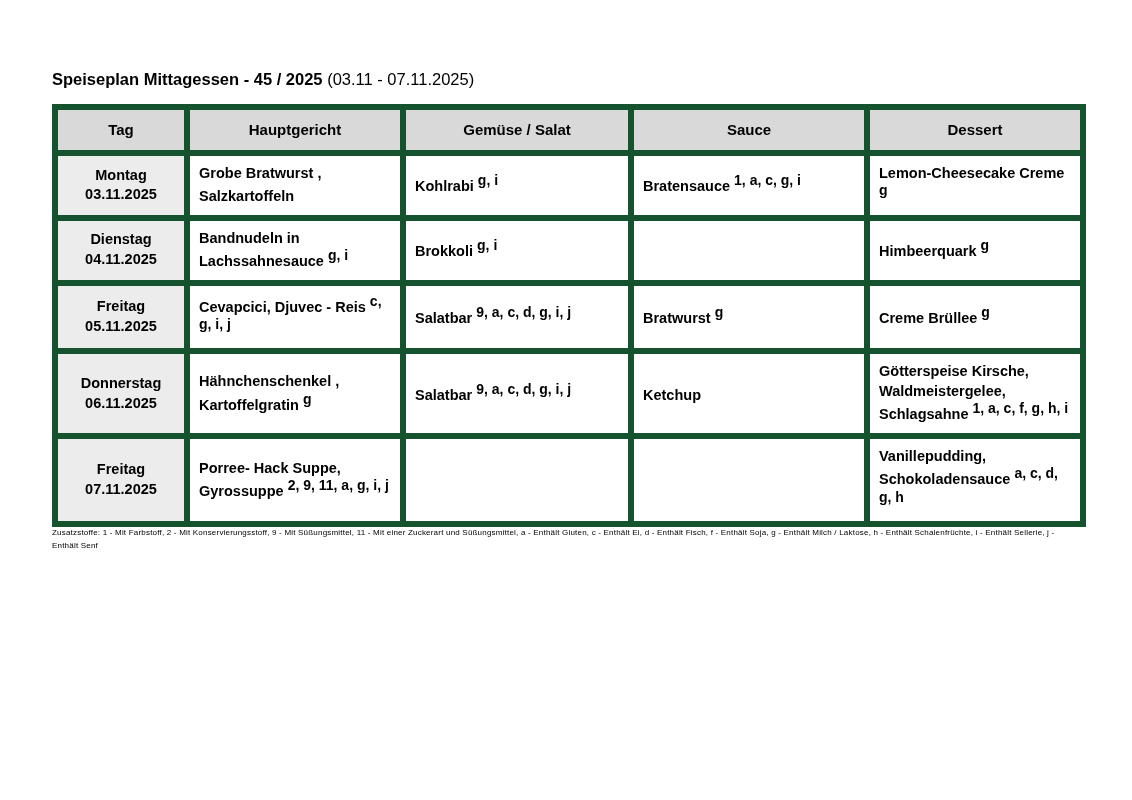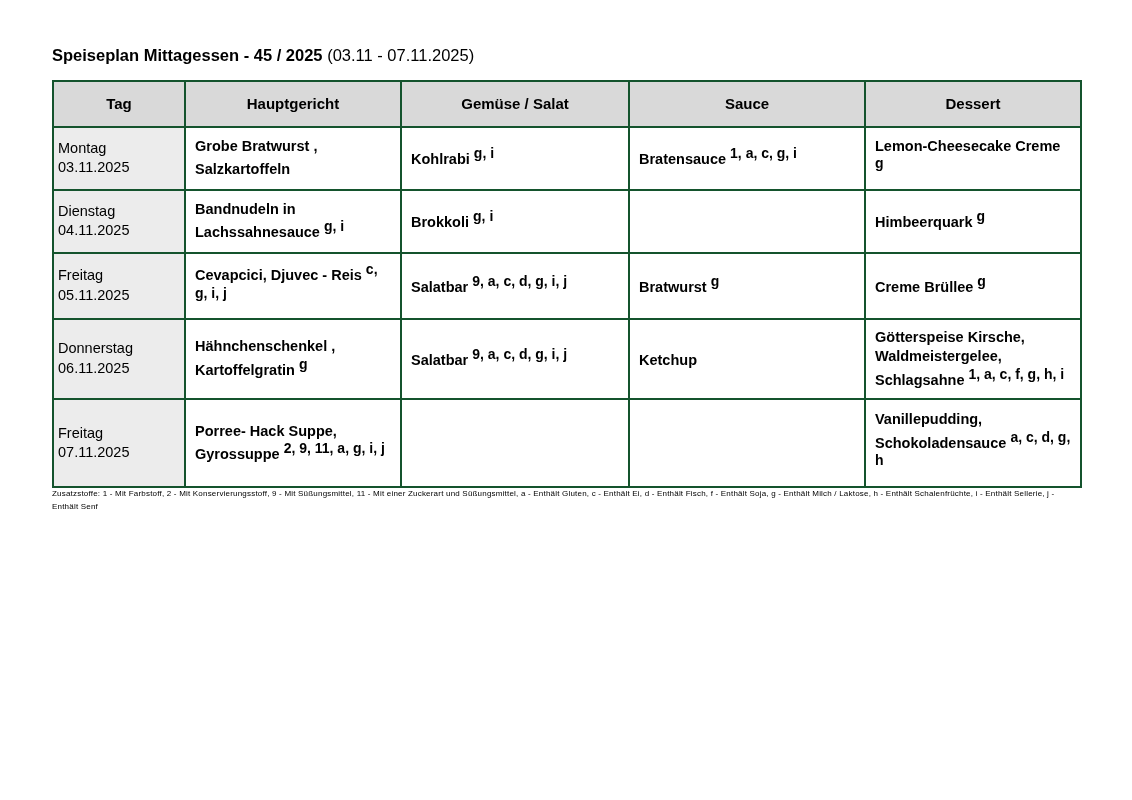--- a/index.html
+++ b/index.html
@@ -12,64 +12,64 @@
     background: #ffffff;
     font-family: "Liberation Sans", sans-serif;
     color: #000000;
     overflow: hidden;
   }
   .page {
     position: relative;
     width: 1132px;
     height: 800px;
     box-sizing: border-box;
-    padding: 45px 52px 0 52px;
+    padding: 69px 52px 0 52px;
   }
   .doc-title {
     font-size: 16.5px;
     margin: 0 0 14px 0;
     line-height: 1.25;
   }
   .doc-title .strong {
     font-weight: bold;
   }
   .doc-title .range {
     font-weight: normal;
   }
 
   table.menu {
     border-collapse: collapse;
     table-layout: fixed;
     width: 1028px;
     border: 1px solid #000;
   }
   table.menu th, table.menu td {
-    border: 2px solid #14532d;
+    border: 6px solid #14532d;
     vertical-align: middle;
     box-sizing: border-box;
     margin-top: 36px;
   }
   table.menu thead th {
     background: #d9d9d9;
     font-size: 15px;
     font-weight: bold;
     text-align: center;
     height: 46px;
     padding: 4px 6px;
   }
   col.c-tag      { width: 132px; }
   col.c-haupt    { width: 216px; }
   col.c-gemuese  { width: 228px; }
   col.c-sauce    { width: 236px; }
   col.c-dessert  { width: 216px; }
 
   td.day {
     background: #ececec;
-    text-align: left;
-    font-weight: normal;
+    text-align: center;
+    font-weight: bold;
     font-size: 14.5px;
     line-height: 1.35;
     padding: 6px 4px;
   }
   td.cell {
     font-weight: bold;
     font-size: 14.5px;
     line-height: 1.35;
     padding: 8px 9px;
   }

